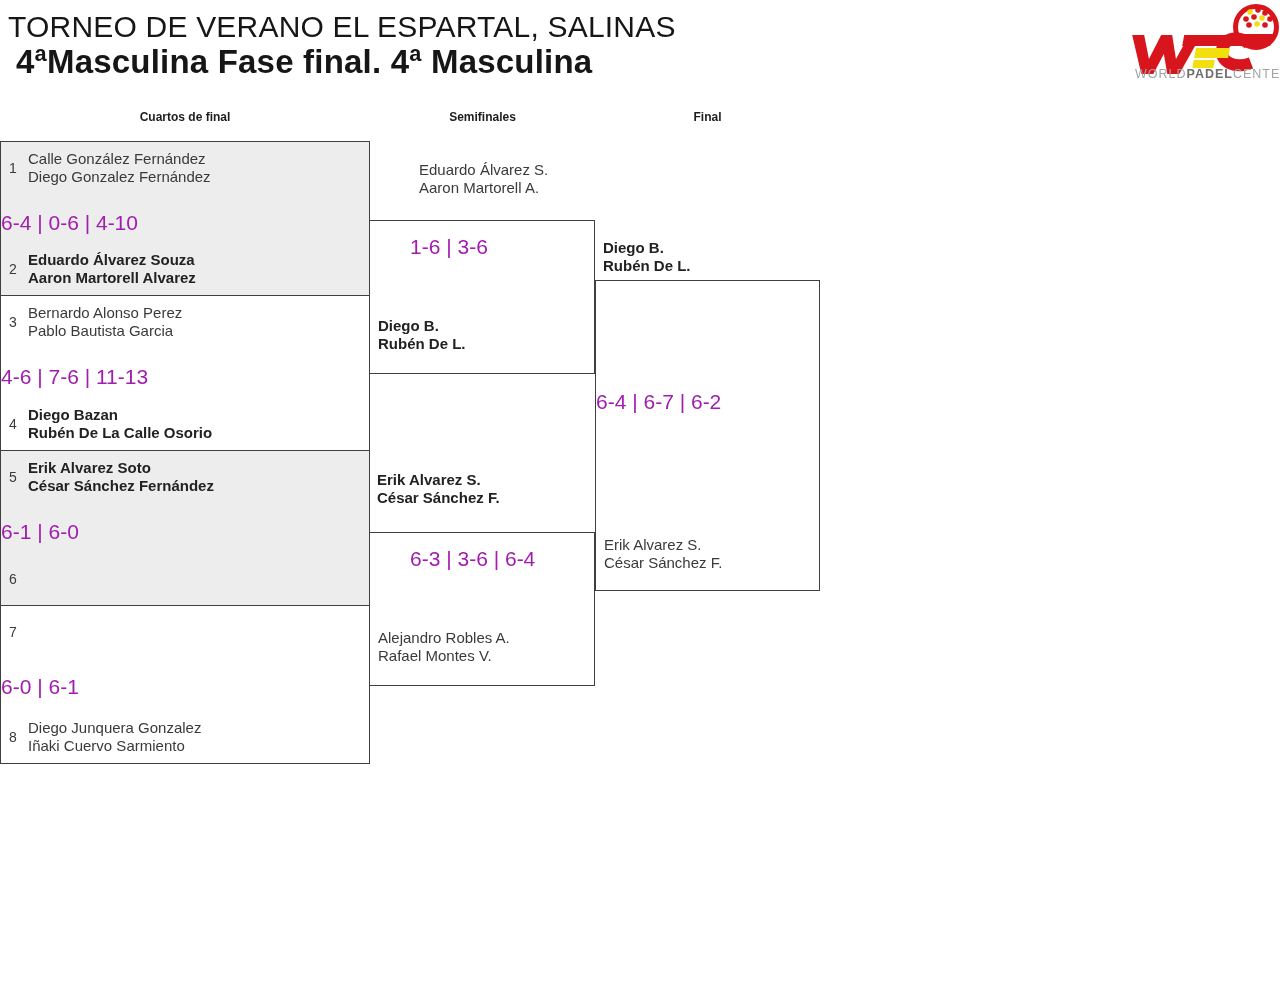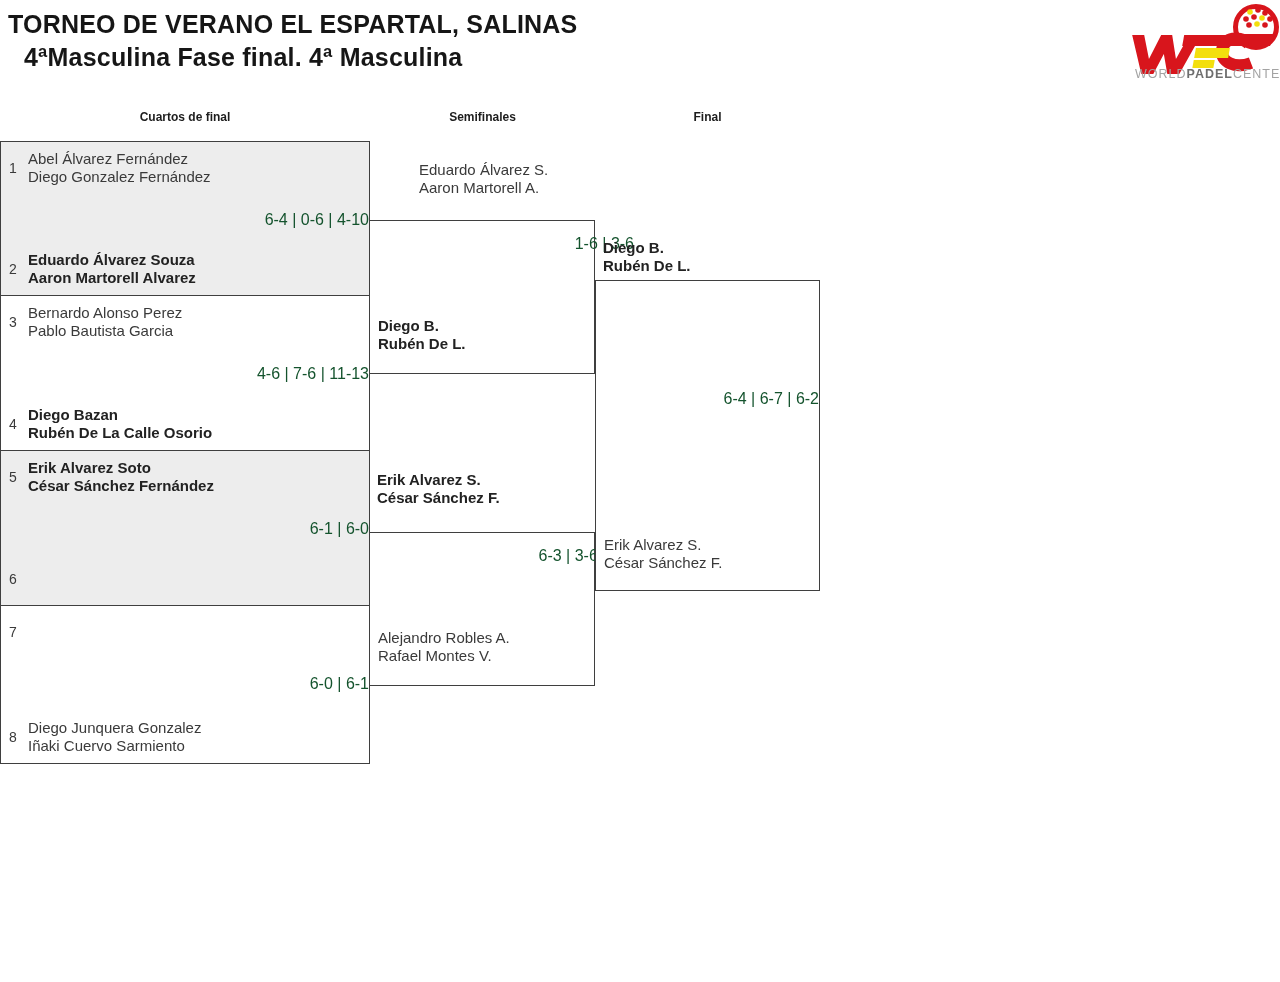--- a/index.html
+++ b/index.html
@@ -1,25 +1,25 @@
 <!DOCTYPE html>
 <html><head>
 <meta charset="utf-8">
 <style>
   html,body{margin:0;padding:0;background:#fff;}
   .page{
     position:relative;width:1280px;height:982px;background:#ffffff;
     font-family:"Liberation Sans",sans-serif;color:#3a3a3a;overflow:hidden;
   }
   .title{
-    position:absolute;left:8px;top:10px;font-size:25px;font-weight:700;
+    position:absolute;left:8px;top:10px;font-size:30px;font-weight:400;
     color:#161616;letter-spacing:.2px;white-space:nowrap;
   }
   .subtitle{
-    position:absolute;left:24px;top:43px;font-size:25px;font-weight:700;
+    position:absolute;left:16px;top:43px;font-size:33px;font-weight:700;
     color:#161616;letter-spacing:.2px;white-space:nowrap;
   }
   .logo{position:absolute;left:1128px;top:2px;width:152px;height:80px;}
   .round-header{
     position:absolute;top:110px;font-size:12px;font-weight:600;color:#1d1d1d;
     text-align:center;
   }
   .rh-qf{left:0;width:370px;}
   .rh-sf{left:370px;width:225px;}
   .rh-final{left:595px;width:225px;}
@@ -39,22 +39,22 @@
   }
   .seed-top{top:8px;}
   .seed-bottom{bottom:8px;}
 
   .team{font-size:15px;line-height:18px;color:#3a3a3a;white-space:nowrap;}
   .team.winner{font-weight:700;color:#222;}
   .team-top{position:absolute;left:27px;top:8px;}
   .team-bottom{position:absolute;left:27px;bottom:8px;}
 
   .score{
-    position:absolute;left:0;width:100%;text-align:right;font-size:16px;
-    color:#14532d;white-space:nowrap;
+    position:absolute;left:0;width:100%;text-align:left;font-size:21px;
+    color:#a21caf;white-space:nowrap;
   }
   .qf .score{top:69px;}
 
   .sf{left:369px;width:226px;}
   .sf1{top:220px;height:154px;}
   .sf2{top:532px;height:154px;}
   .sf .score{top:14px;margin-left:40px;}
   .box-bottom{position:absolute;left:8px;}
   .sf .box-bottom{top:96px;}
 
@@ -102,21 +102,21 @@
     </svg>
   </div>
 
   <div class="round-header rh-qf">Cuartos de final</div>
   <div class="round-header rh-sf">Semifinales</div>
   <div class="round-header rh-final">Final</div>
 
   <div class="match qf qf1">
     <div class="seed seed-top">1</div>
     <div class="team team-top">
-      <div>Abel Álvarez Fernández</div>
+      <div>Calle González Fernández</div>
       <div>Diego Gonzalez Fernández</div>
     </div>
     <div class="score">6-4 | 0-6 | 4-10</div>
     <div class="seed seed-bottom">2</div>
     <div class="team team-bottom winner">
       <div>Eduardo Álvarez Souza</div>
       <div>Aaron Martorell Alvarez</div>
     </div>
   </div>
 

